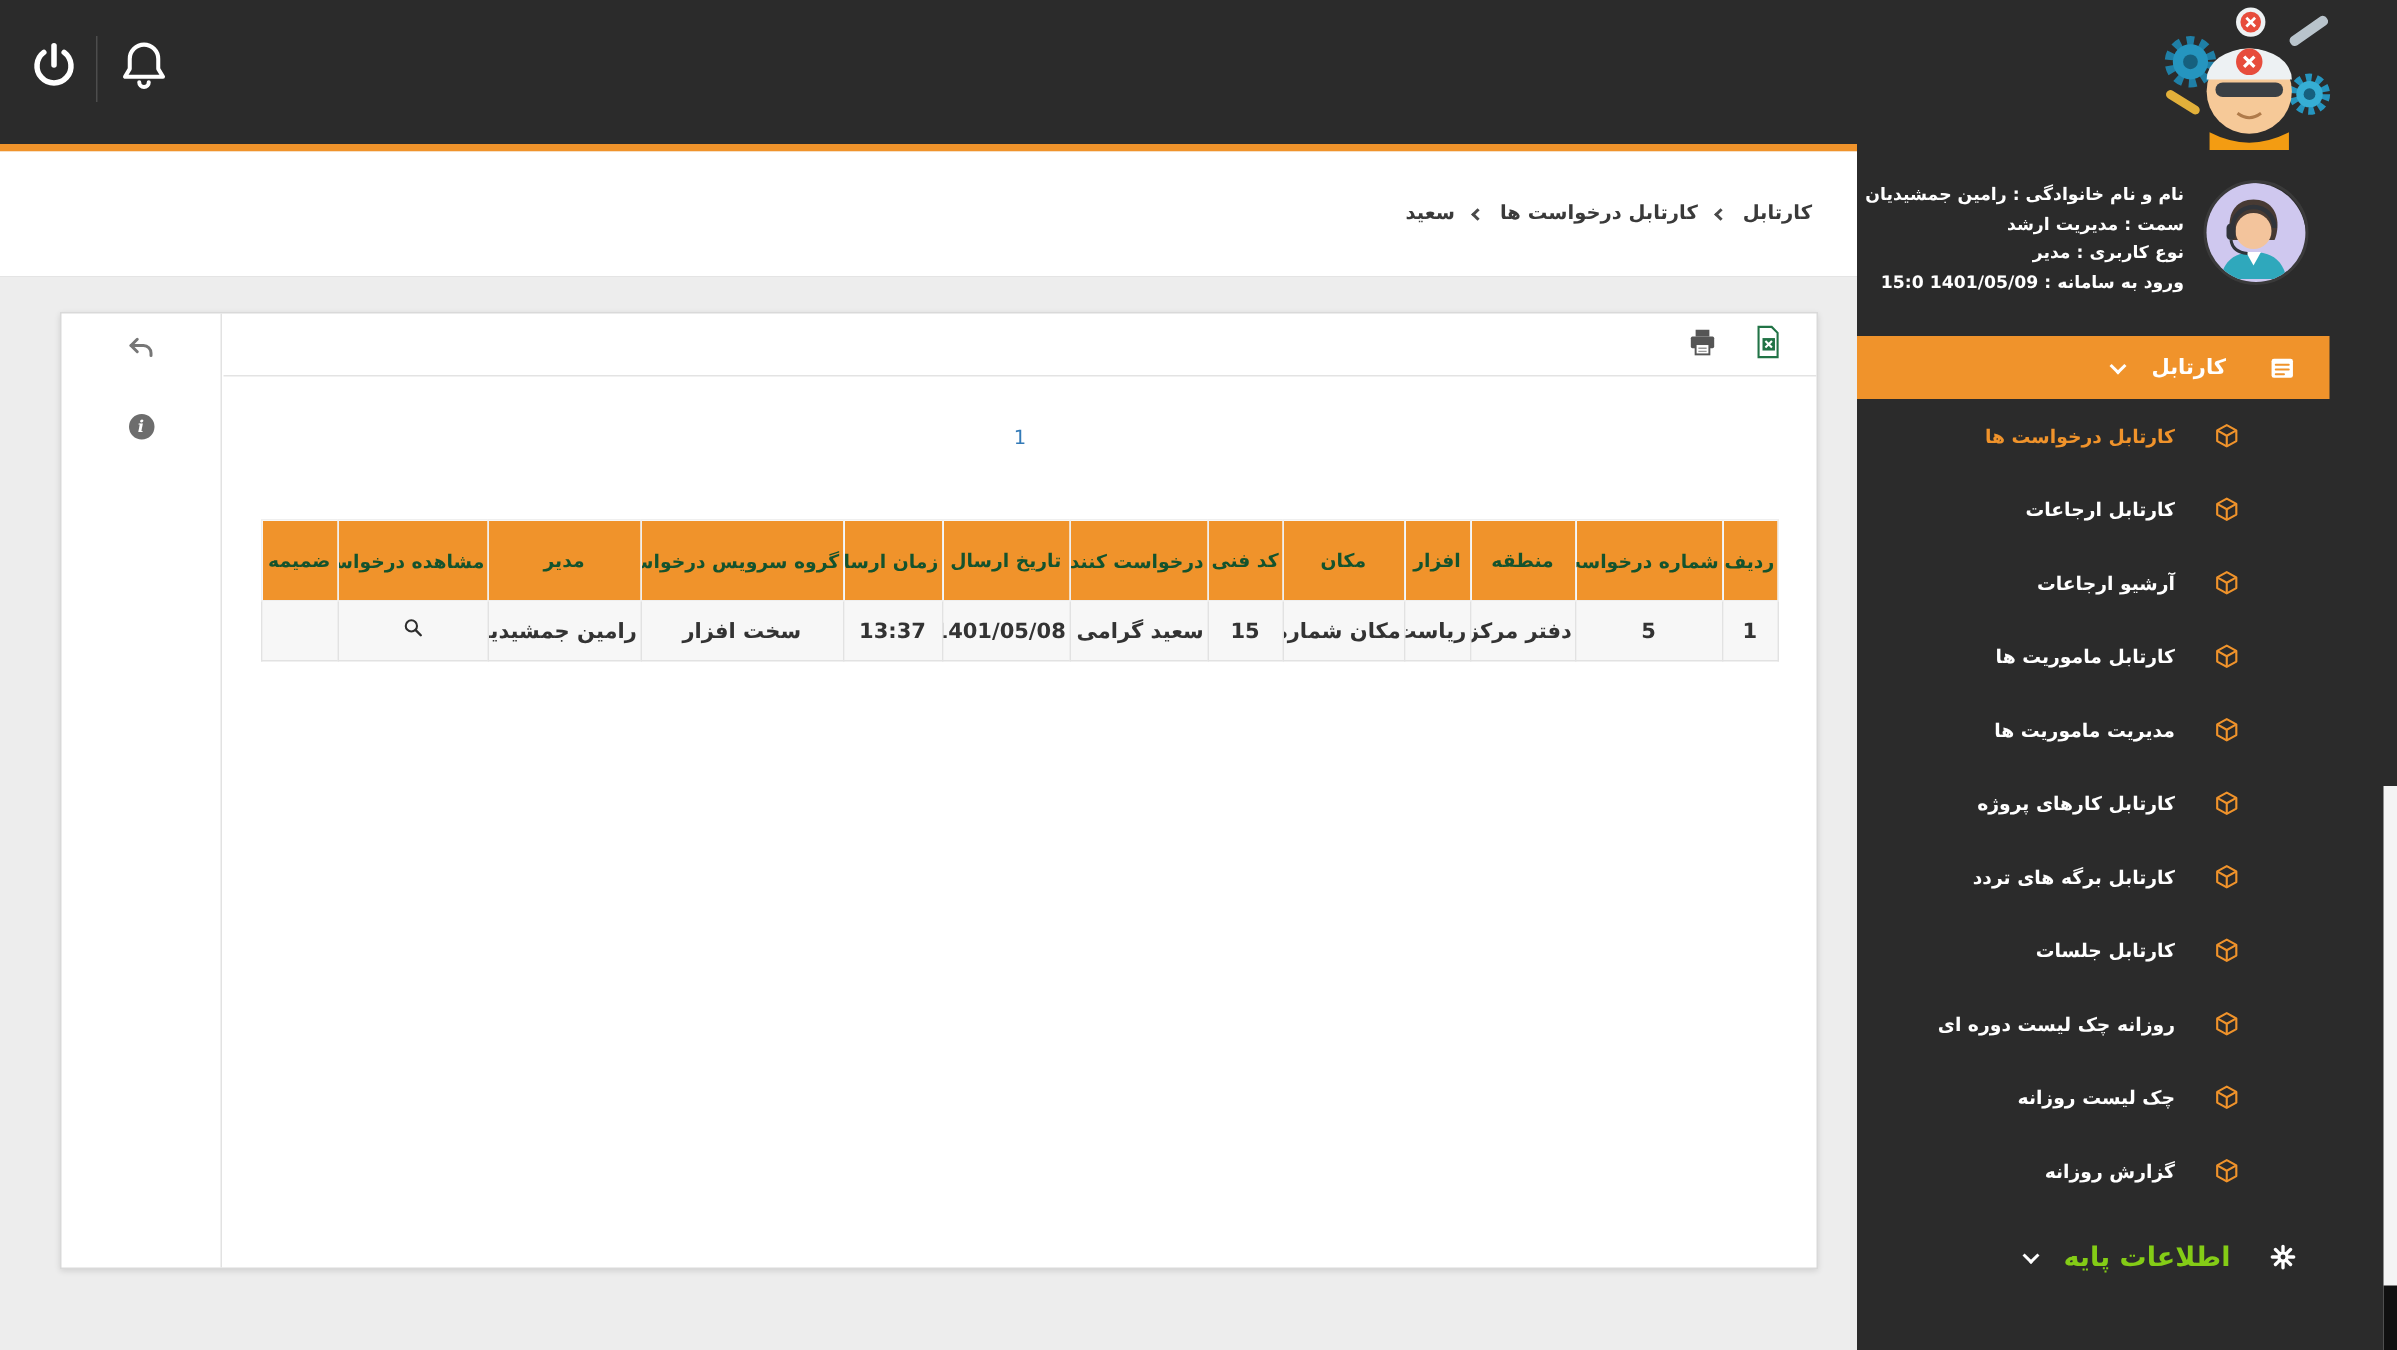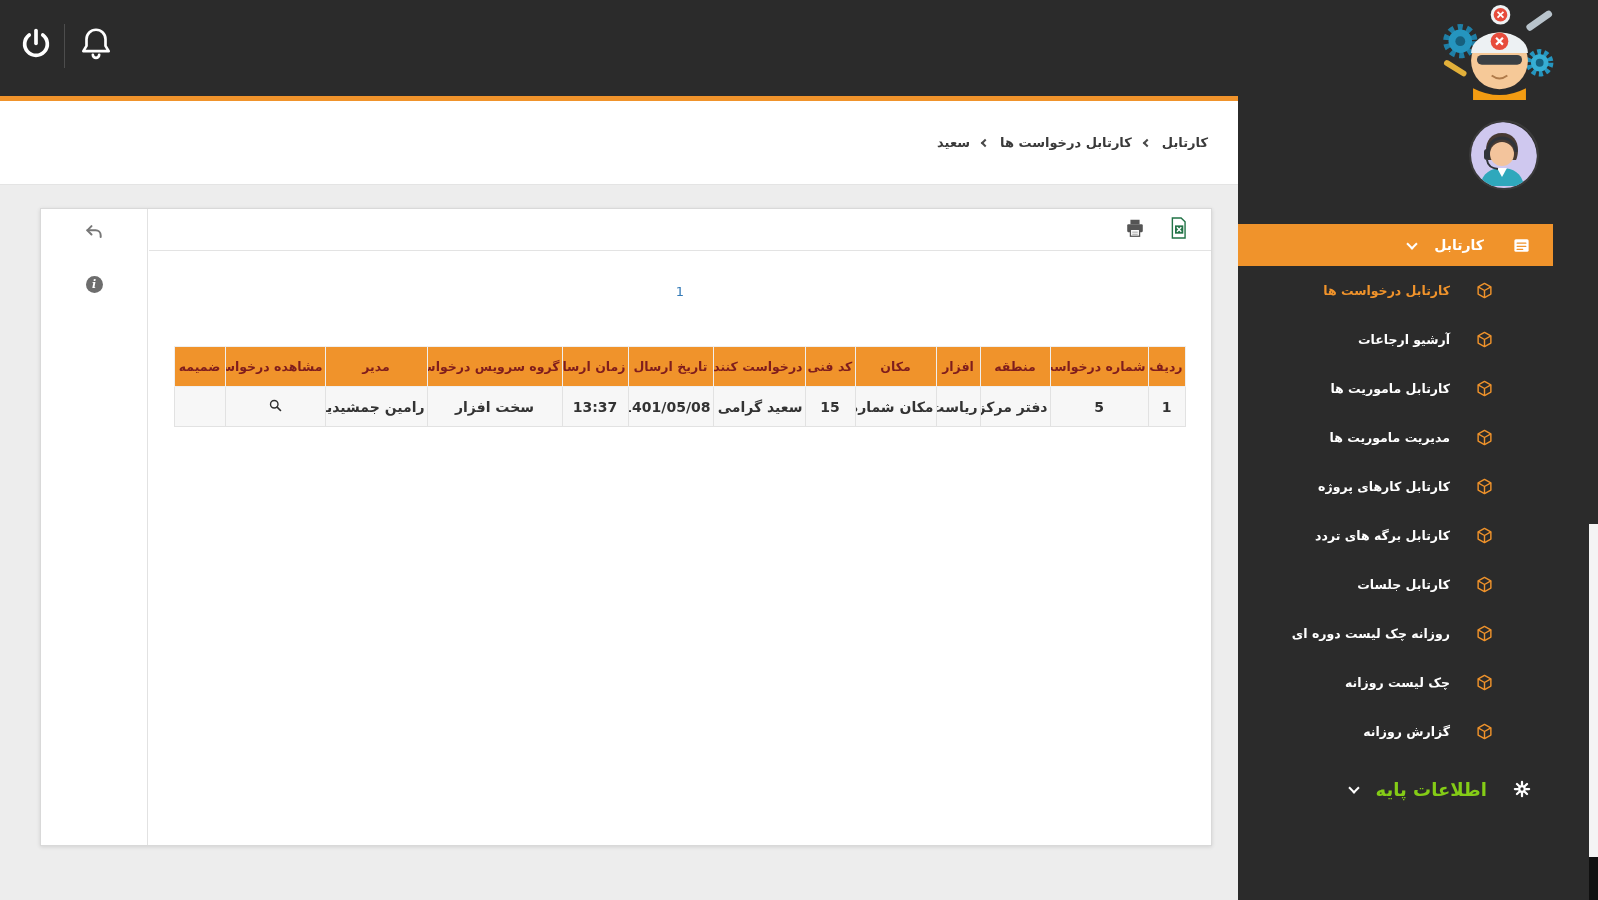--- a/index.html
+++ b/index.html
@@ -53,21 +53,21 @@
   .info-circle{width:17px;height:17px;border-radius:50%;background:#6d6d6d;color:#fff;display:flex;align-items:center;justify-content:center;
     font-family:"DejaVu Serif",serif;font-style:italic;font-weight:bold;font-size:11px;line-height:1}
   .card-main{position:absolute;left:108px;top:0;right:0;bottom:0}
   .toolbar{height:42px;border-bottom:1px solid #e3e3e3;display:flex;align-items:center;justify-content:flex-end;gap:22px;padding:0 22px}
   .tool-btn{display:flex;align-items:center;justify-content:center;cursor:pointer}
   .pager{margin-top:30px;text-align:center}
   .pager a{color:#337ab7;font-size:13px;text-decoration:none;cursor:pointer}
 
   .tablewrap{width:1011px;margin:46px auto 0;direction:rtl}
   table{width:100%;border-collapse:collapse;table-layout:fixed}
-  th{background:#f0932b;color:#7f1d1d;font-size:12.5px;font-weight:bold;height:40px;border:1px solid #efefef;padding:2px;white-space:nowrap;overflow:hidden}
+  th{background:#f0932b;color:#14532d;font-size:12.5px;font-weight:bold;height:54px;border:1px solid #efefef;padding:2px;white-space:nowrap;overflow:hidden}
   td{height:40px;background:#f7f7f7;border:1px solid #e2e2e2;color:#333;font-size:14px;font-weight:600;text-align:center;padding:2px;white-space:nowrap;overflow:hidden}
   .view-btn{background:none;border:none;cursor:pointer;display:inline-flex;align-items:center;justify-content:center}
 </style>
 </head>
 <body>
 
 <div class="stage">
 
   <div class="topbar">
     <div class="tb-btn power-btn">
@@ -128,20 +128,26 @@
           <circle cx="35" cy="35" r="35" fill="#cfc8ef"></circle>
           <path d="M35 11c-11 0-16 8-16 17 0 4 1 8 2 10h28c1-2 2-6 2-10 0-9-5-17-16-17z" fill="#473a33"></path>
           <circle cx="35" cy="32" r="12" fill="#f3c49c"></circle>
           <path d="M13 64c2-13 11-18 22-18s20 5 22 18z" fill="#2fa8bc"></path>
           <path d="M30 46h10l-5 9z" fill="#fff"></path>
           <path d="M21 30a14 14 0 0 1 28 0" fill="none" stroke="#30343a" stroke-width="3"></path>
           <rect x="17" y="27" width="6" height="11" rx="3" fill="#30343a"></rect>
           <path d="M20 38q1 8 11 9" fill="none" stroke="#30343a" stroke-width="2"></path>
         </svg>
       </div>
+      <div class="user-lines">
+        <span>نام و نام خانوادگی : رامین جمشیدیان</span>
+        <span>سمت : مدیریت ارشد</span>
+        <span>نوع کاربری : مدیر</span>
+        <span>ورود به سامانه : 1401/05/09 15:0</span>
+      </div>
     </div>
 
     <div class="menu">
       <div class="menu-header">
         <span class="mh-icon">
           <svg viewBox="0 0 24 24" width="19" height="19">
               <rect x="3" y="4" width="18" height="16" rx="2" fill="#fff"></rect>
               <path d="M6.5 9h11M6.5 13h11M6.5 17h7" stroke="#f0932b" stroke-width="1.6" stroke-linecap="round"></path>
             </svg>
         </span>
@@ -150,20 +156,29 @@
       </div>
 
       <div class="menu-item active">
         <span class="cube"><svg viewBox="0 0 24 24" width="17" height="17">
               <g fill="none" stroke="#f0932b" stroke-width="2" stroke-linejoin="round">
                 <path d="M12 2l9 5v10l-9 5-9-5V7z"></path>
                 <path d="M3 7l9 5 9-5M12 12v10"></path>
               </g>
             </svg></span>
         <span class="mi-label">کارتابل درخواست ها</span>
+      </div>
+      <div class="menu-item">
+        <span class="cube"><svg viewBox="0 0 24 24" width="17" height="17">
+              <g fill="none" stroke="#f0932b" stroke-width="2" stroke-linejoin="round">
+                <path d="M12 2l9 5v10l-9 5-9-5V7z"></path>
+                <path d="M3 7l9 5 9-5M12 12v10"></path>
+              </g>
+            </svg></span>
+        <span class="mi-label">کارتابل ارجاعات</span>
       </div>
       <div class="menu-item">
         <span class="cube"><svg viewBox="0 0 24 24" width="17" height="17">
               <g fill="none" stroke="#f0932b" stroke-width="2" stroke-linejoin="round">
                 <path d="M12 2l9 5v10l-9 5-9-5V7z"></path>
                 <path d="M3 7l9 5 9-5M12 12v10"></path>
               </g>
             </svg></span>
         <span class="mi-label">آرشیو ارجاعات</span>
       </div>

